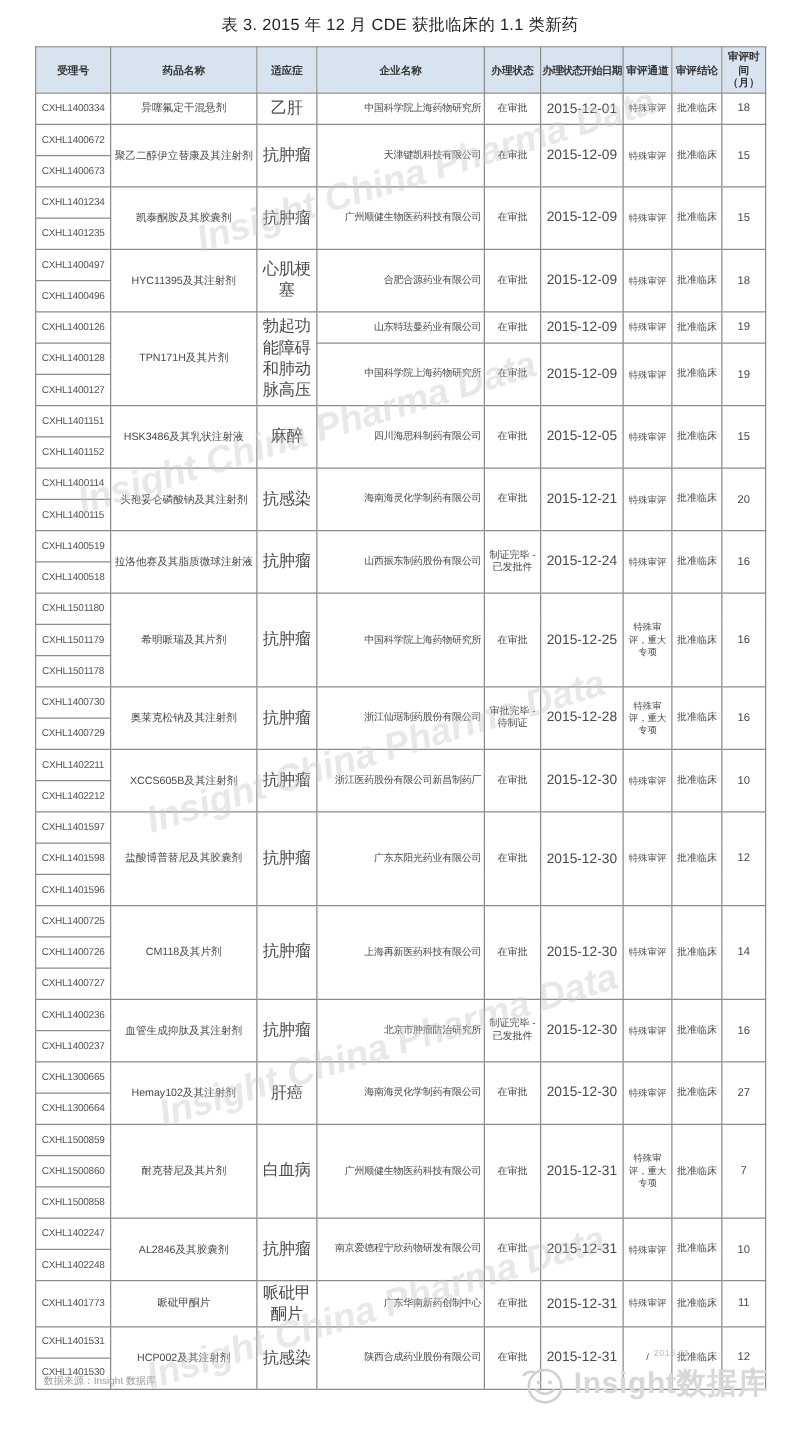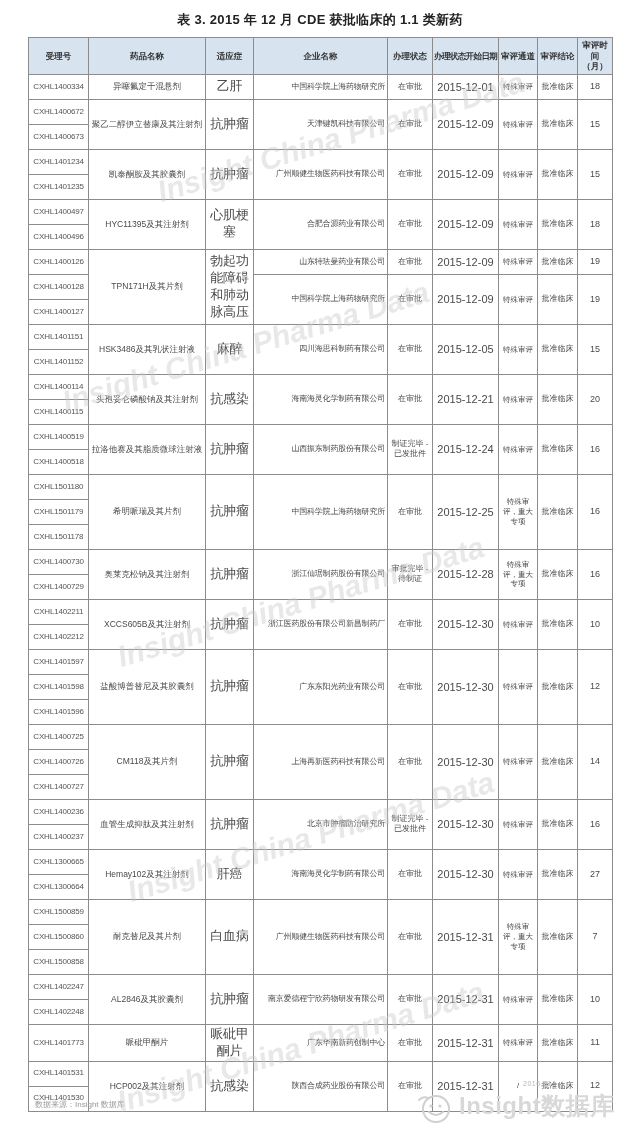--- a/index.html
+++ b/index.html
@@ -8,21 +8,21 @@
     position:relative;
     background:#ffffff;
     font-family:"Liberation Sans", sans-serif;
     overflow:hidden;
     --border:#8c8c8c;
     --header-bg:#d7e4f0;
     --wm:#c9c9c9;
   }
   .title {
     position:absolute; top:11px; left:0; width:640px;
-    text-align:center; font-size:13px; font-weight:700; color:#222;
+    text-align:center; font-size:13px; font-weight:400; color:#222;
     letter-spacing:0.3px;
   }
   table {
     position:absolute; left:28px; top:37px; width:584px;
     border-collapse:collapse; table-layout:fixed;
     background:transparent;
   }
   th, td { border:1px solid var(--border); overflow:hidden; }
   th {
     background:var(--header-bg);

